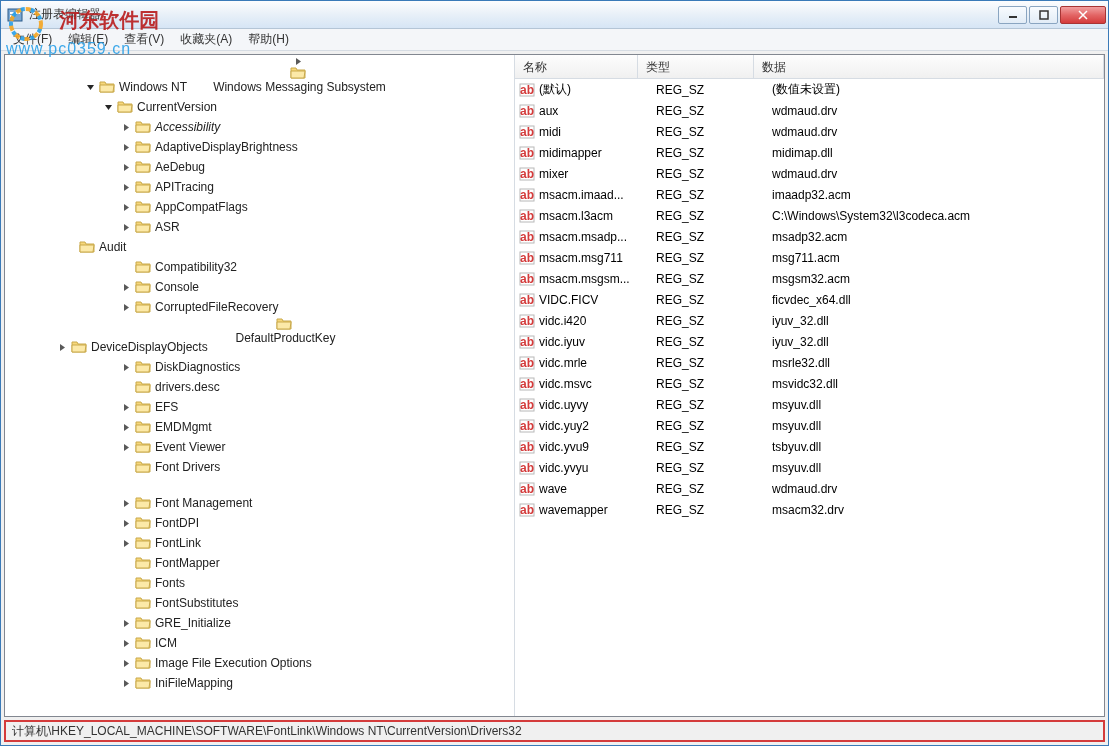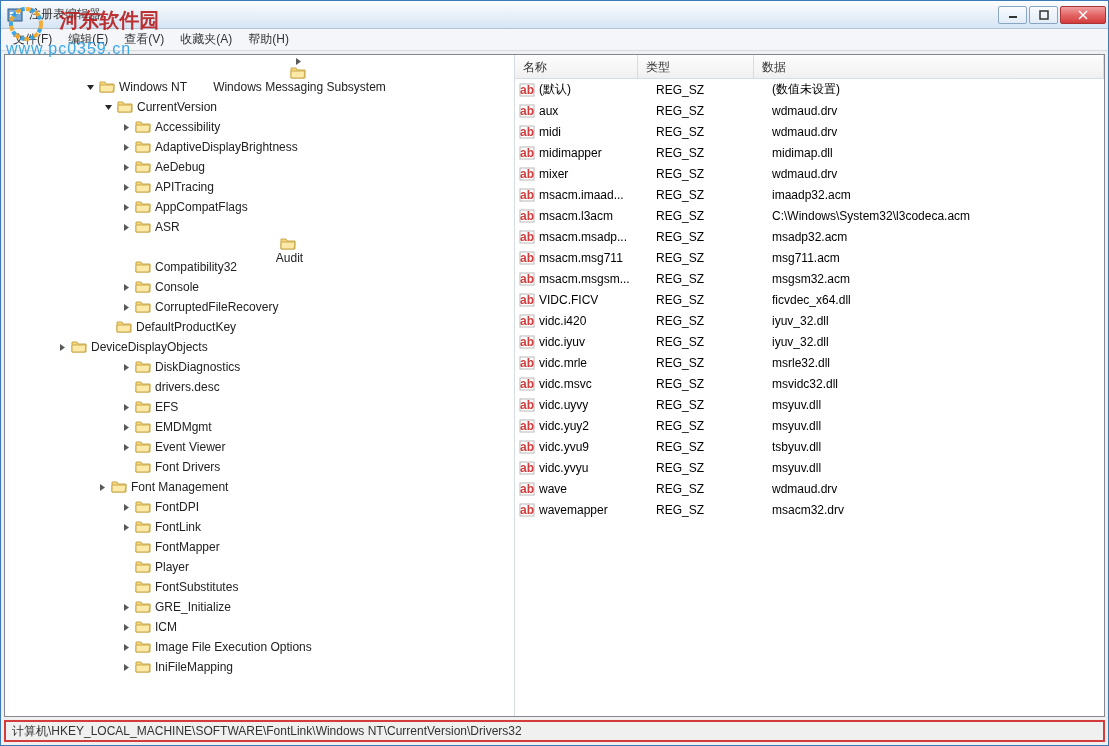--- a/index.html
+++ b/index.html
@@ -119,21 +119,21 @@
             <svg viewBox="0 0 9 9">
               <path d="M1 2 L8 2 L4.5 7 Z" fill="#262626"></path>
             </svg>
           </span>
           <svg class="folder-icon" viewBox="0 0 16 14">
             <path d="M1 3 L1 12 L15 12 L15 4 L7 4 L6 2 L1 2 Z" fill="#f7d77a" stroke="#c9a94a"></path>
             <path d="M1 5 L15 5 L14 12 L1 12 Z" fill="#fce9a8" stroke="#c9a94a"></path>
           </svg>
           <span class="tree-label">CurrentVersion</span>
         </div>
-        <div class="tree-row" style="padding-left: 116px;">
+        <div class="tree-row" style="padding-left: 116px; font-style: italic;">
           <span class="expander">
             <svg viewBox="0 0 9 9">
               <path d="M2 1 L7 4.5 L2 8 Z" fill="#595959"></path>
             </svg>
           </span>
           <svg class="folder-icon" viewBox="0 0 16 14">
             <path d="M1 3 L1 12 L15 12 L15 4 L7 4 L6 2 L1 2 Z" fill="#f7d77a" stroke="#c9a94a"></path>
             <path d="M1 5 L15 5 L14 12 L1 12 Z" fill="#fce9a8" stroke="#c9a94a"></path>
           </svg>
           <span class="tree-label">Accessibility</span>
@@ -191,21 +191,21 @@
             <svg viewBox="0 0 9 9">
               <path d="M2 1 L7 4.5 L2 8 Z" fill="#595959"></path>
             </svg>
           </span>
           <svg class="folder-icon" viewBox="0 0 16 14">
             <path d="M1 3 L1 12 L15 12 L15 4 L7 4 L6 2 L1 2 Z" fill="#f7d77a" stroke="#c9a94a"></path>
             <path d="M1 5 L15 5 L14 12 L1 12 Z" fill="#fce9a8" stroke="#c9a94a"></path>
           </svg>
           <span class="tree-label">ASR</span>
         </div>
-        <div class="tree-row" style="padding-left: 60px; flex-direction: column;">
+        <div class="tree-row" style="padding-left: 60px;">
           <span class="expander"></span>
           <svg class="folder-icon" viewBox="0 0 16 14">
             <path d="M1 3 L1 12 L15 12 L15 4 L7 4 L6 2 L1 2 Z" fill="#f7d77a" stroke="#c9a94a"></path>
             <path d="M1 5 L15 5 L14 12 L1 12 Z" fill="#fce9a8" stroke="#c9a94a"></path>
           </svg>
           <span class="tree-label">Audit</span>
         </div>
         <div class="tree-row" style="padding-left: 116px;">
           <span class="expander"></span>
           <svg class="folder-icon" viewBox="0 0 16 14">
@@ -231,21 +231,21 @@
             <svg viewBox="0 0 9 9">
               <path d="M2 1 L7 4.5 L2 8 Z" fill="#595959"></path>
             </svg>
           </span>
           <svg class="folder-icon" viewBox="0 0 16 14">
             <path d="M1 3 L1 12 L15 12 L15 4 L7 4 L6 2 L1 2 Z" fill="#f7d77a" stroke="#c9a94a"></path>
             <path d="M1 5 L15 5 L14 12 L1 12 Z" fill="#fce9a8" stroke="#c9a94a"></path>
           </svg>
           <span class="tree-label">CorruptedFileRecovery</span>
         </div>
-        <div class="tree-row" style="padding-left: 97px;">
+        <div class="tree-row" style="padding-left: 52px; flex-direction: column;">
           <span class="expander"></span>
           <svg class="folder-icon" viewBox="0 0 16 14">
             <path d="M1 3 L1 12 L15 12 L15 4 L7 4 L6 2 L1 2 Z" fill="#f7d77a" stroke="#c9a94a"></path>
             <path d="M1 5 L15 5 L14 12 L1 12 Z" fill="#fce9a8" stroke="#c9a94a"></path>
           </svg>
           <span class="tree-label">DefaultProductKey</span>
         </div>
         <div class="tree-row" style="padding-left: 52px;">
           <span class="expander">
             <svg viewBox="0 0 9 9">
@@ -315,21 +315,21 @@
           <span class="tree-label">Event Viewer</span>
         </div>
         <div class="tree-row" style="padding-left: 116px;">
           <span class="expander"></span>
           <svg class="folder-icon" viewBox="0 0 16 14">
             <path d="M1 3 L1 12 L15 12 L15 4 L7 4 L6 2 L1 2 Z" fill="#f7d77a" stroke="#c9a94a"></path>
             <path d="M1 5 L15 5 L14 12 L1 12 Z" fill="#fce9a8" stroke="#c9a94a"></path>
           </svg>
           <span class="tree-label">Font Drivers</span>
         </div>
-        <div class="tree-row" style="padding-left: 92px;">
+        <div class="tree-row" style="padding-left: 116px; margin-top: 16px;">
           <span class="expander">
             <svg viewBox="0 0 9 9">
               <path d="M2 1 L7 4.5 L2 8 Z" fill="#595959"></path>
             </svg>
           </span>
           <svg class="folder-icon" viewBox="0 0 16 14">
             <path d="M1 3 L1 12 L15 12 L15 4 L7 4 L6 2 L1 2 Z" fill="#f7d77a" stroke="#c9a94a"></path>
             <path d="M1 5 L15 5 L14 12 L1 12 Z" fill="#fce9a8" stroke="#c9a94a"></path>
           </svg>
           <span class="tree-label">Font Management</span>
@@ -365,21 +365,21 @@
             <path d="M1 5 L15 5 L14 12 L1 12 Z" fill="#fce9a8" stroke="#c9a94a"></path>
           </svg>
           <span class="tree-label">FontMapper</span>
         </div>
         <div class="tree-row" style="padding-left: 116px;">
           <span class="expander"></span>
           <svg class="folder-icon" viewBox="0 0 16 14">
             <path d="M1 3 L1 12 L15 12 L15 4 L7 4 L6 2 L1 2 Z" fill="#f7d77a" stroke="#c9a94a"></path>
             <path d="M1 5 L15 5 L14 12 L1 12 Z" fill="#fce9a8" stroke="#c9a94a"></path>
           </svg>
-          <span class="tree-label">Player</span>
+          <span class="tree-label">Fonts</span>
         </div>
         <div class="tree-row" style="padding-left: 116px;">
           <span class="expander"></span>
           <svg class="folder-icon" viewBox="0 0 16 14">
             <path d="M1 3 L1 12 L15 12 L15 4 L7 4 L6 2 L1 2 Z" fill="#f7d77a" stroke="#c9a94a"></path>
             <path d="M1 5 L15 5 L14 12 L1 12 Z" fill="#fce9a8" stroke="#c9a94a"></path>
           </svg>
           <span class="tree-label">FontSubstitutes</span>
         </div>
         <div class="tree-row" style="padding-left: 116px;">

